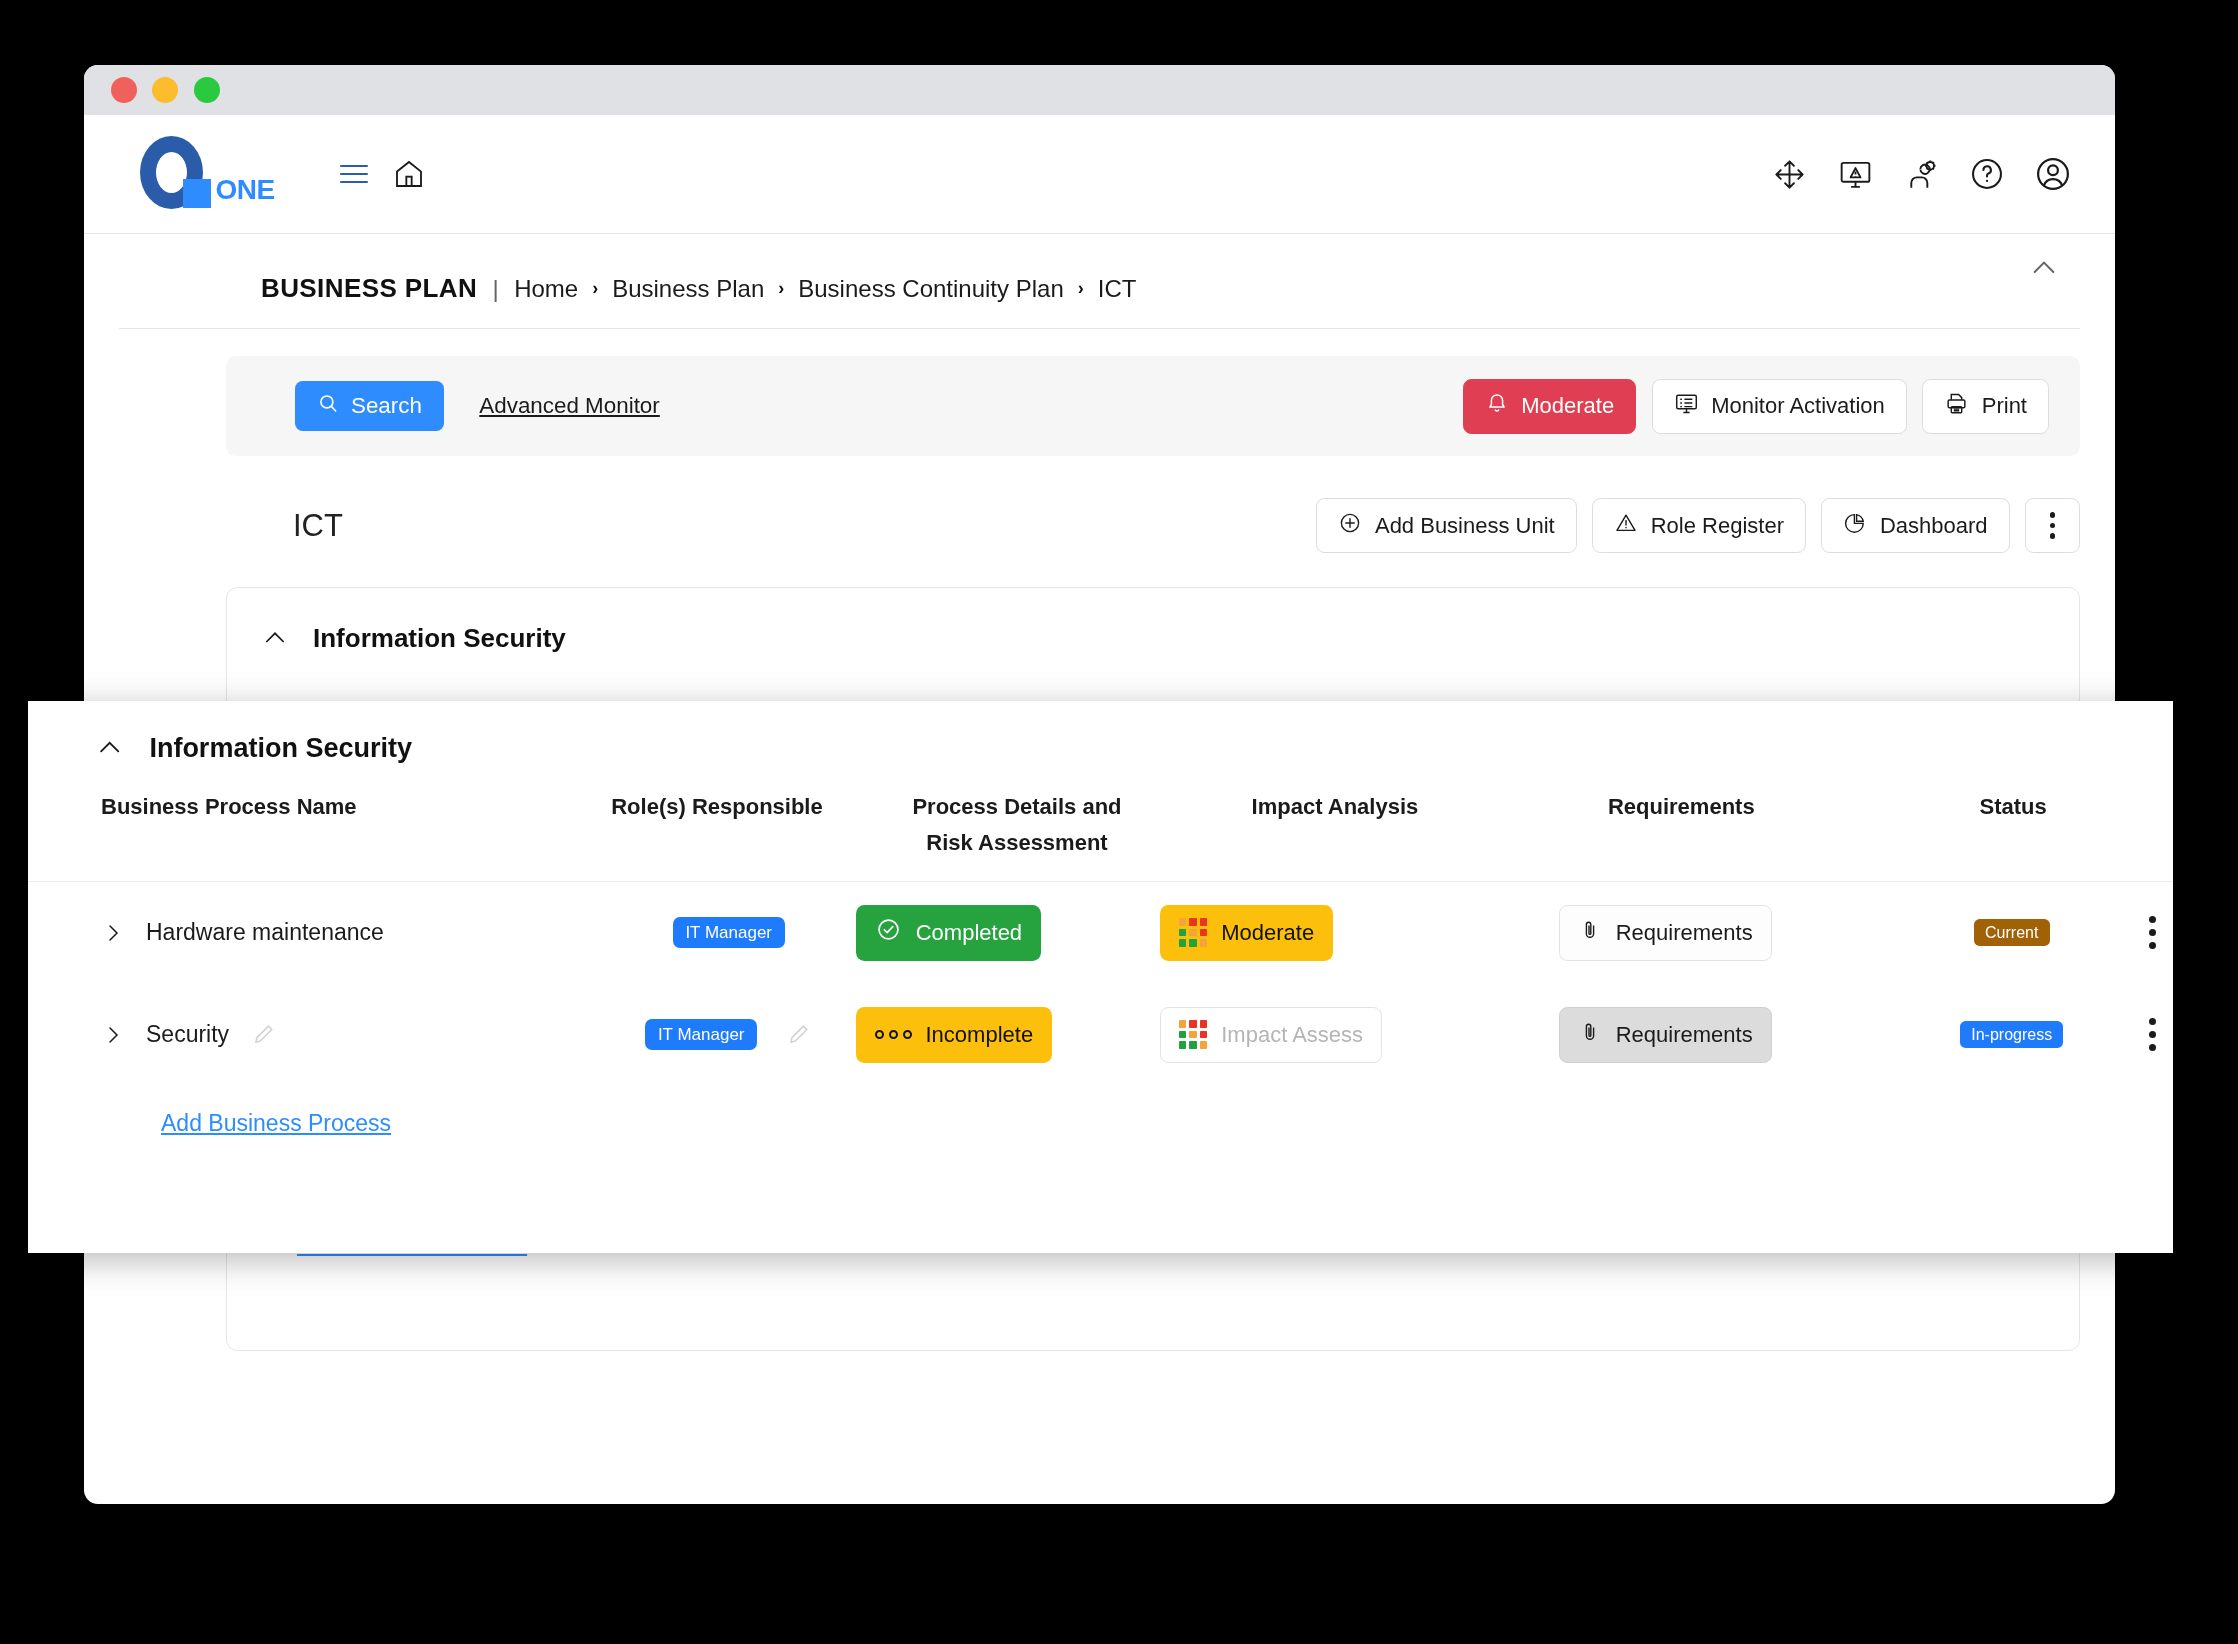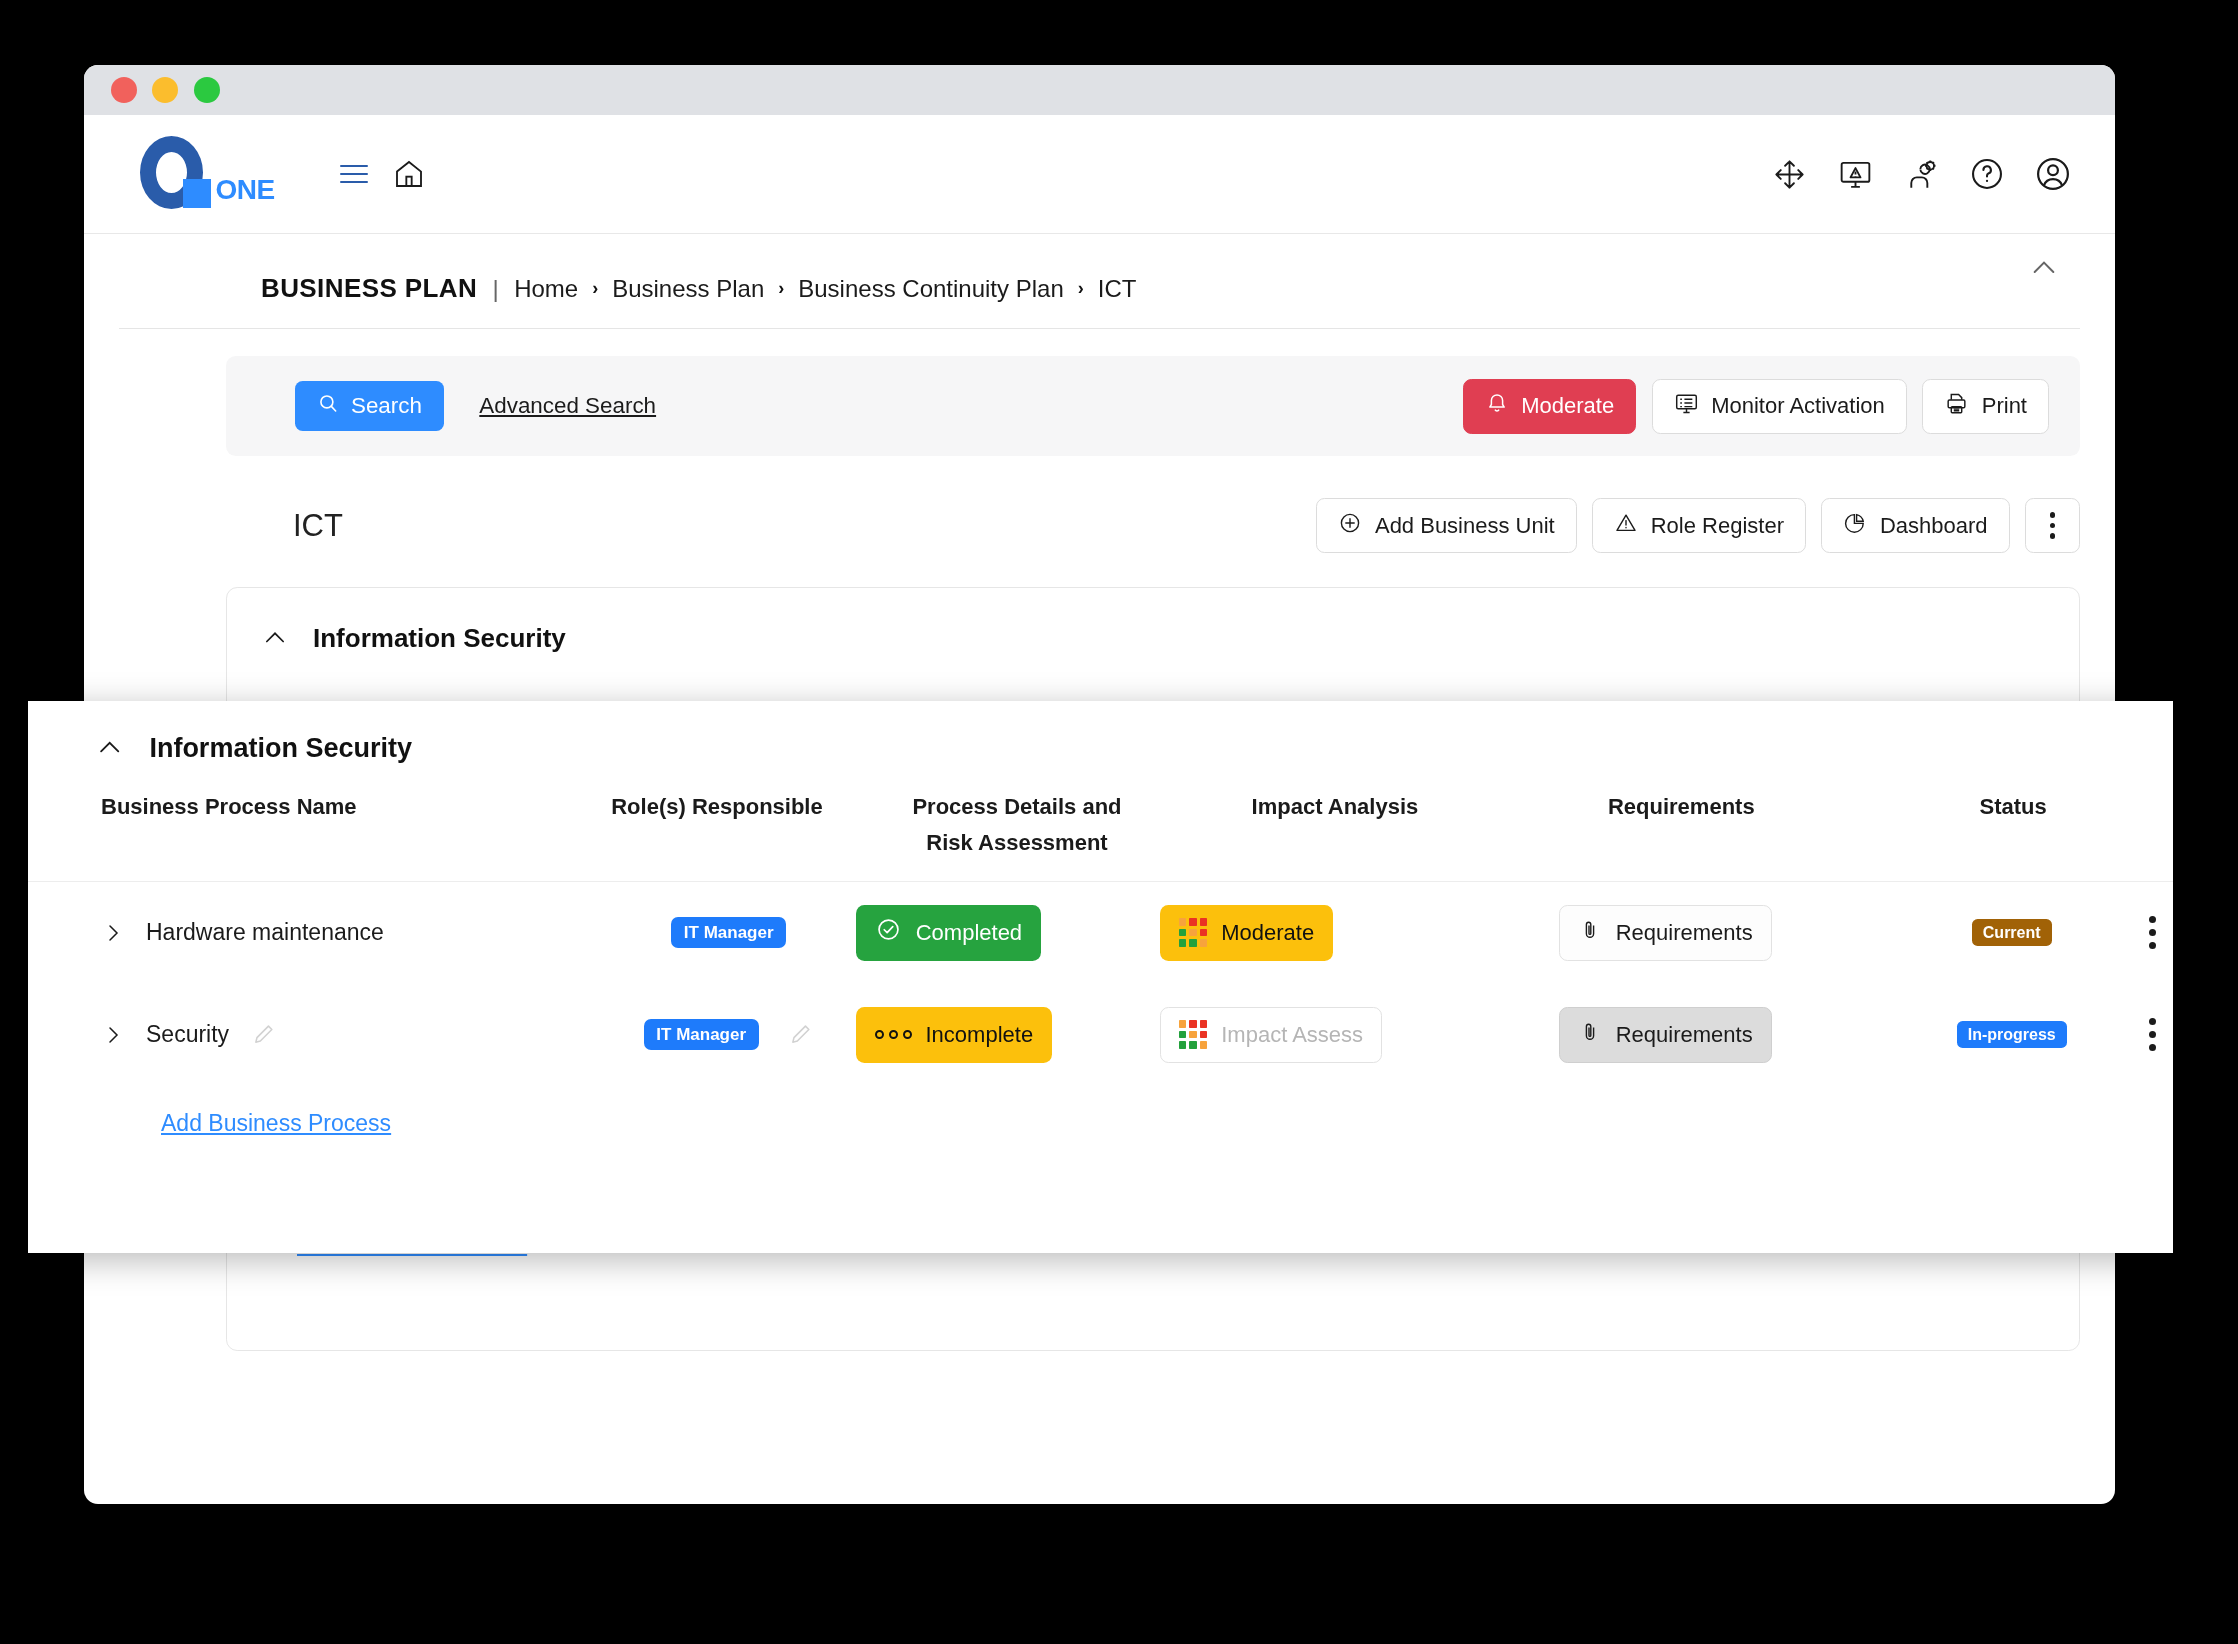--- a/index.html
+++ b/index.html
@@ -155,21 +155,21 @@
   .c-req    { width: 365px; }
   .c-status { width: 301px; display: flex; justify-content: center; }
   .c-menu   { flex: 1; display: flex; justify-content: flex-end; padding-right: 9.8px; }
 
   .chev-right { width: 24px; height: 24px; flex: none; cursor: pointer; }
   .row-name { font-size: 23px; color: #1b1b1b; }
   .pencil { width: 27px; height: 27px; cursor: pointer; opacity: .45; }
 
   .pill {
     display: inline-flex; align-items: center; justify-content: center;
-    border-radius: 7px; font-size: 17px; font-weight: bold;
+    border-radius: 7px; font-size: 17px; font-weight: normal;
     color: #fff; padding: 5.6px 12.6px; white-space: nowrap; margin-left: 36px;
   }
   .pill.blue { background: #1e7bfb; }
   .pill.status {
     border-radius: 5.6px; font-size: 16px; padding: 4.9px 11.2px;
   }
   .pill.status.green { background: #a16207; }
   .pill.status.blueflat { background: #1e7bfb; }
 
   .state-btn {
@@ -323,21 +323,21 @@
     <div class="search-panel">
       <button class="btn-search">
         <span>
           <svg width="22.4" height="22.4" viewBox="0 0 24 24" fill="none" stroke="#ffffff" stroke-width="1.7">
             <circle cx="10.6" cy="10.6" r="6.4"></circle>
               <path d="M15.4 15.4 20 20.4" stroke-linecap="round"></path>
           </svg>
         </span>
         <span>Search</span>
       </button>
-      <span class="adv-search">Advanced Search</span>
+      <span class="adv-search">Advanced Monitor</span>
 
       <span class="panel-spacer"></span>
 
       <button class="btn danger">
         <span>
           <svg width="24" height="24" viewBox="0 0 24 24" fill="none" stroke="#ffffff" stroke-width="1.5">
             <path d="M6.4 9.5a5.6 5.6 0 0 1 11.2 0v4l1.6 2.6H4.8l1.6-2.6z" stroke-linejoin="round"></path>
             <path d="M10 18.6a2.2 2.2 0 0 0 4 0"></path>
           </svg>
         </span>

